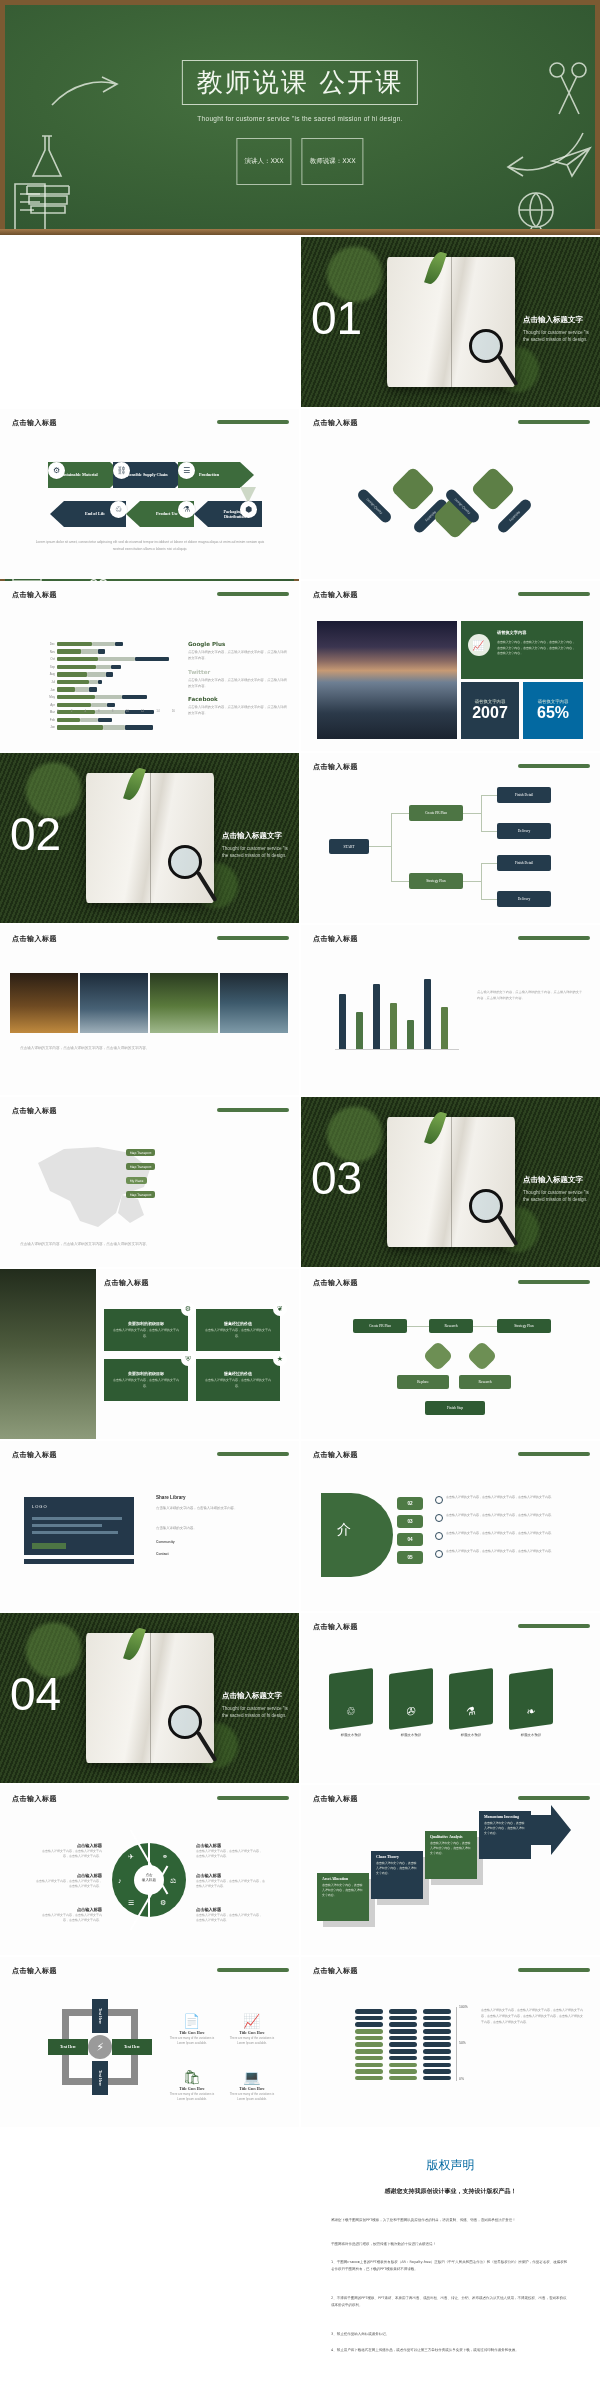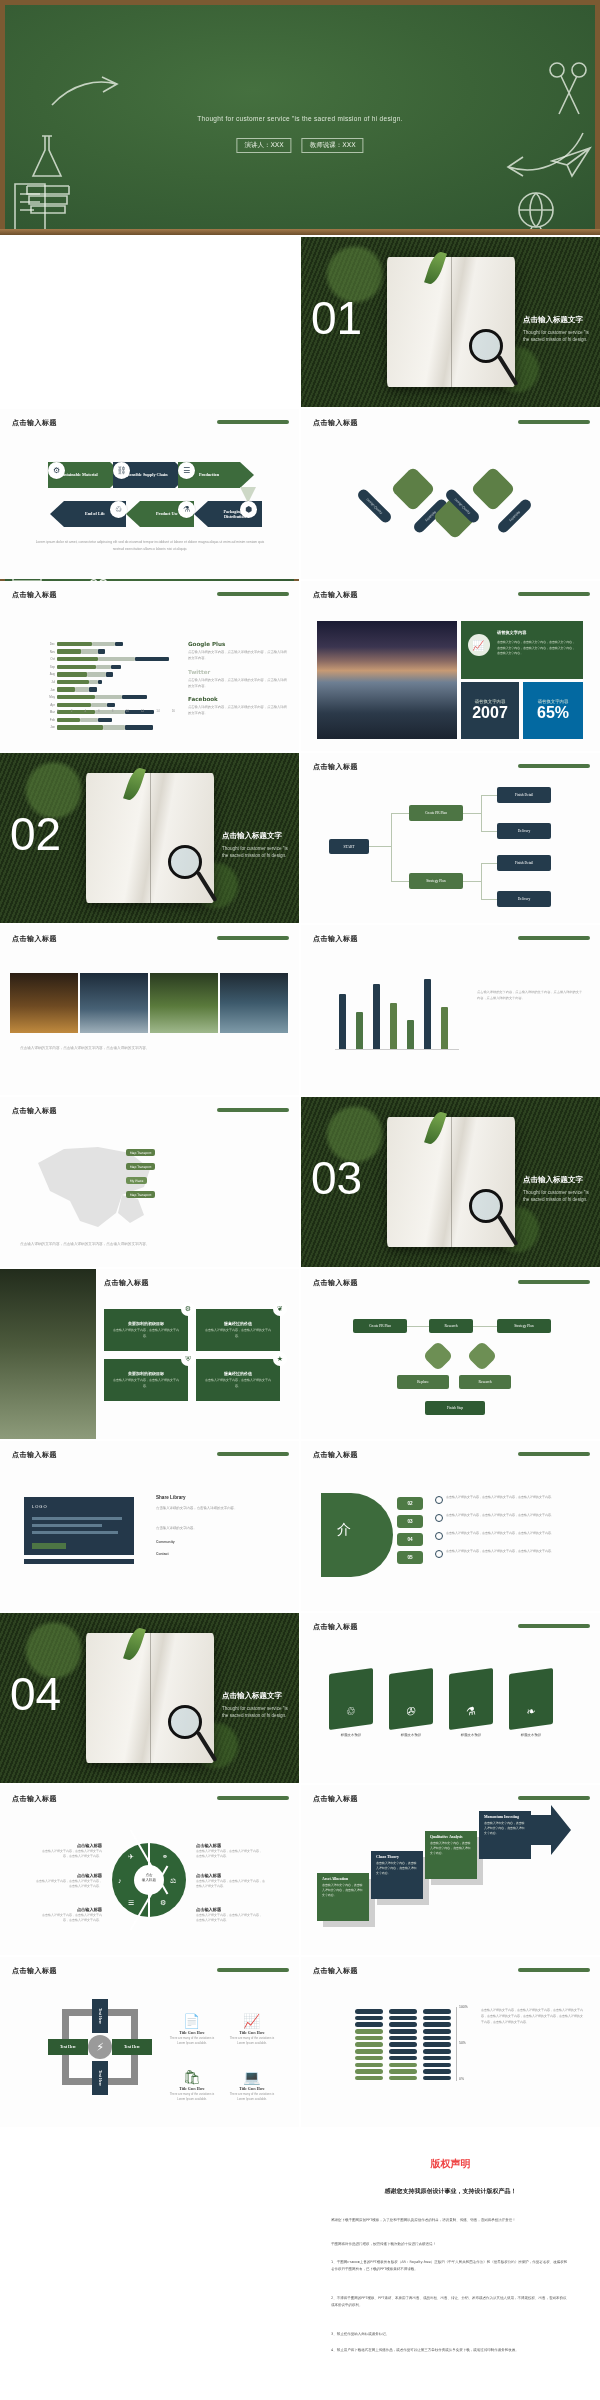--- a/index.html
+++ b/index.html
@@ -29,21 +29,21 @@
 
   .title-box{
     position:absolute; left:50%; transform:translateX(-50%);
     border:1px solid rgba(235,242,230,.8); padding:4px 14px;
   }
   .title-cn{ color:#f2f7ef; font-size:26px; letter-spacing:2px; white-space:nowrap;
              font-family:"DejaVu Sans",sans-serif; font-weight:500;}
   .title-en{ position:absolute; left:50%; transform:translateX(-50%);
              color:#dbe6d6; font-size:6.5px; letter-spacing:.3px; white-space:nowrap;}
   .meta-row{ position:absolute; left:50%; transform:translateX(-50%); display:flex; gap:10px;}
-  .meta-box{ border:1px solid rgba(225,235,220,.7); padding:2px 7px; color:#e9f0e4; font-size:6.5px;
+  .meta-box{ border:1px solid rgba(225,235,220,.7); padding:18px 7px; color:#e9f0e4; font-size:6.5px;
              font-family:"DejaVu Sans",sans-serif; white-space:nowrap;}
 
   
   .doodle{ position:absolute; stroke:#e8efe4; fill:none; stroke-width:1.6; opacity:.8; }
 
   
   .s-head{ position:absolute; top:9px; left:12px; font-size:7px; font-weight:bold; color:#222;
            font-family:"DejaVu Sans",sans-serif; letter-spacing:.5px;}
   .s-rule{ position:absolute; top:11px; right:10px; width:72px; height:3.5px;
            background:#4d7544; border-radius:2px;}
@@ -180,22 +180,22 @@
   .icocard{position:absolute;text-align:center;}
   .icocard .ic{font-size:14px;color:#3d6b3c;}
   .icocard .t{font-size:3.8px;font-weight:bold;color:#333;margin-top:2px;font-family:"Liberation Serif",serif;}
   .icocard .b{font-size:2.9px;color:#9a9a9a;line-height:1.8;margin-top:1px;}
 
   
   .spill{width:28px;height:4.5px;border-radius:3px;margin-bottom:2.2px;}
   .pct{position:absolute;font-size:3.4px;color:#555;}
 
   
-  .cp-t{position:absolute;left:50%;transform:translateX(-50%);font-size:10px;font-weight:bold;
-        color:#ef4444;font-family:"DejaVu Sans",sans-serif;}
+  .cp-t{position:absolute;left:50%;transform:translateX(-50%);font-size:12px;font-weight:normal;
+        color:#0369a1;font-family:"DejaVu Sans",sans-serif;}
   .cp-s{position:absolute;left:50%;transform:translateX(-50%);font-size:6px;font-weight:bold;
         color:#222;font-family:"DejaVu Sans",sans-serif;white-space:nowrap;}
   .cp-p{position:absolute;font-size:3.5px;color:#555;line-height:2.1;font-family:"DejaVu Sans",sans-serif;}
 </style>
 </head>
 <body>
 
 <div class="deck">
 
   <div class="slide full board" style="left:0;top:0;width:600px;height:235px;">
@@ -220,20 +220,23 @@
       </svg>
       <svg class="doodle" style="left:500px;top:122px;width:80px;height:54px;" viewBox="0 0 80 54">
         <path d="M78 6 C62 40 28 48 4 40 M18 30 L3 40 L18 49"></path>
       </svg>
       <svg class="doodle" style="left:505px;top:185px;width:52px;height:52px;" viewBox="0 0 52 52">
         <circle cx="26" cy="20" r="17"></circle>
           <path d="M9 20 h34 M26 3 c8 8 8 26 0 34 M26 3 c-8 8 -8 26 0 34
                  M22 37 l-4 8 h16 l-4 -8"></path>
       </svg>
 
+      <div class="title-box" style="top:55px;">
+        <div class="title-cn">教师说课 公开课</div>
+      </div>
       <div class="title-en" style="top:110px;">Thought for customer service "is the sacred mission of hi design.</div>
       <div class="meta-row" style="top:133px;">
         <span class="meta-box">演讲人：XXX</span>
         <span class="meta-box">教师说课：XXX</span>
       </div>
     </div>
   </div>
 
   <div class="slide board" style="left:0;top:237px;width:299px;height:170px;">
     <div class="board-inner">

